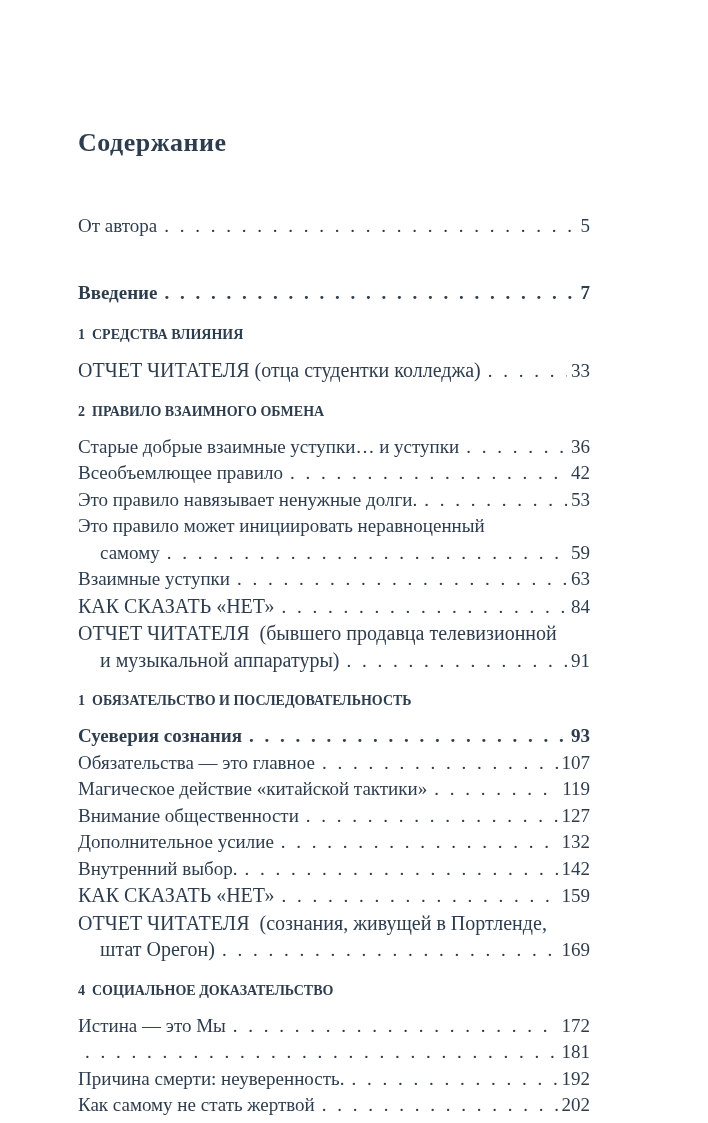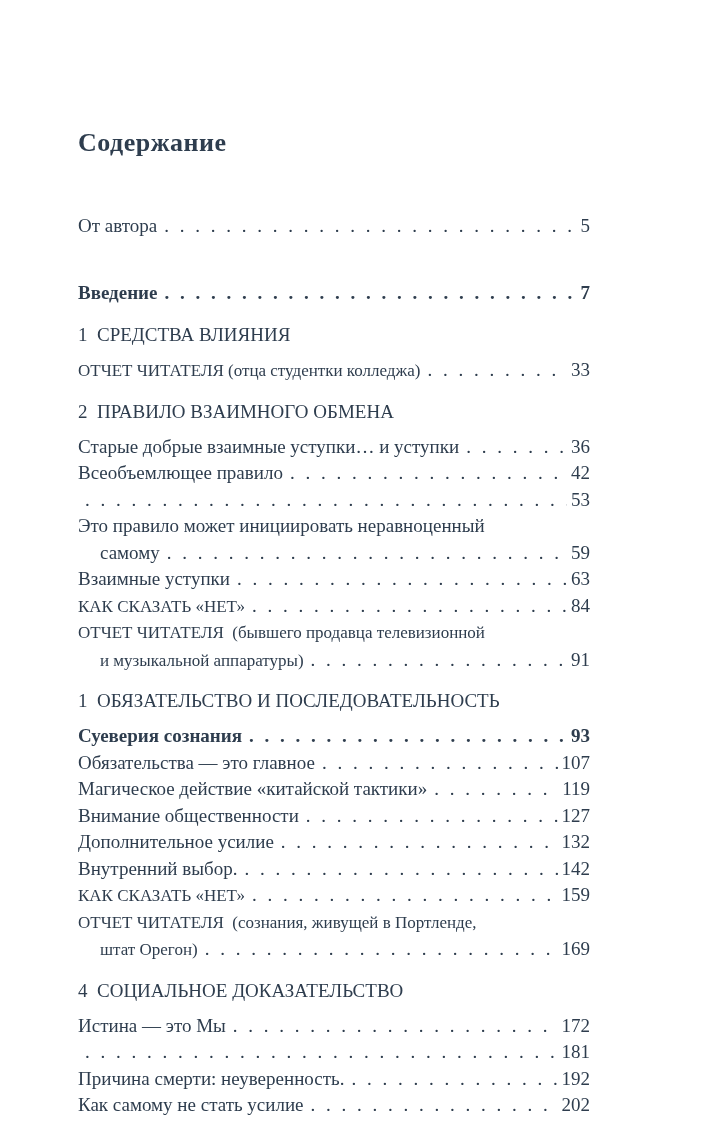--- a/index.html
+++ b/index.html
@@ -18,40 +18,40 @@
     font-size: 26px;
     font-weight: bold;
     letter-spacing: 0.5px;
     margin-bottom: 52px;
   }
   .toc {
     width: 512px;
   }
   .toc-group { }
   .toc-heading {
-    font-weight: normal;
-    font-size: 19px;
+    font-weight: bold;
+    font-size: 14px;
     line-height: 26px;
     margin: 14px 0 9px 0;
     white-space: pre-wrap;
   }
   .group-0 .entry-row { line-height: 31px; margin-top: 36px; }
   .toc-entry { font-size: 19px; }
   .entry-row {
     display: flex;
     align-items: baseline;
     line-height: 26.5px;
   }
   .entry-line {
     line-height: 26.5px;
     white-space: pre-wrap;
   }
   .cont { padding-left: 22px; }
   .entry-label { white-space: pre-wrap; flex: 0 1 auto; }
-  .caps-text { font-size: 17px; font-family: Liberation Serif, serif; }
+  .caps-text { font-size: 20px; font-family: Liberation Serif, serif; }
   .dots {
     flex: 1 1 0;
     min-width: 10px;
     overflow: hidden;
     white-space: nowrap;
     margin: 0 4px 0 7px;
     word-spacing: 4px;
     letter-spacing: 1px;
   }
   .entry-page { flex: 0 0 auto; }
@@ -100,20 +100,21 @@
         </div>
         <div class="toc-entry">
           <div class="entry-row">
             <span class="entry-label">Всеобъемлющее правило</span>
             <span class="dots">. . . . . . . . . . . . . . . . . . . . . . . . . . . . . . . . . . . . . . . . . . . . . . . . . . . . . . . . . . . . . . . . . . . . . . . . . . . . . . . . </span>
             <span class="entry-page">42</span>
           </div>
         </div>
         <div class="toc-entry">
           <div class="entry-row">
+            <span class="entry-label">Это правило навязывает ненужные долги.</span>
             <span class="dots">. . . . . . . . . . . . . . . . . . . . . . . . . . . . . . . . . . . . . . . . . . . . . . . . . . . . . . . . . . . . . . . . . . . . . . . . . . . . . . . . </span>
             <span class="entry-page">53</span>
           </div>
         </div>
         <div class="toc-entry">
           <div class="entry-line">Это правило может инициировать неравноценный</div>
           <div class="entry-row cont">
             <span class="entry-label">самому</span>
             <span class="dots">. . . . . . . . . . . . . . . . . . . . . . . . . . . . . . . . . . . . . . . . . . . . . . . . . . . . . . . . . . . . . . . . . . . . . . . . . . . . . . . . </span>
             <span class="entry-page">59</span>
@@ -219,21 +220,21 @@
         </div>
         <div class="toc-entry">
           <div class="entry-row">
             <span class="entry-label">Причина смерти: неуверенность.</span>
             <span class="dots">. . . . . . . . . . . . . . . . . . . . . . . . . . . . . . . . . . . . . . . . . . . . . . . . . . . . . . . . . . . . . . . . . . . . . . . . . . . . . . . . </span>
             <span class="entry-page">192</span>
           </div>
         </div>
         <div class="toc-entry">
           <div class="entry-row">
-            <span class="entry-label">Как самому не стать усилие</span>
+            <span class="entry-label">Как самому не стать жертвой</span>
             <span class="dots">. . . . . . . . . . . . . . . . . . . . . . . . . . . . . . . . . . . . . . . . . . . . . . . . . . . . . . . . . . . . . . . . . . . . . . . . . . . . . . . . </span>
             <span class="entry-page">202</span>
           </div>
         </div>
         <div class="toc-entry">
           <div class="entry-row">
             <span class="entry-label">Подражай мне, подражай</span>
             <span class="dots">. . . . . . . . . . . . . . . . . . . . . . . . . . . . . . . . . . . . . . . . . . . . . . . . . . . . . . . . . . . . . . . . . . . . . . . . . . . . . . . . </span>
             <span class="entry-page">207</span>
           </div>

